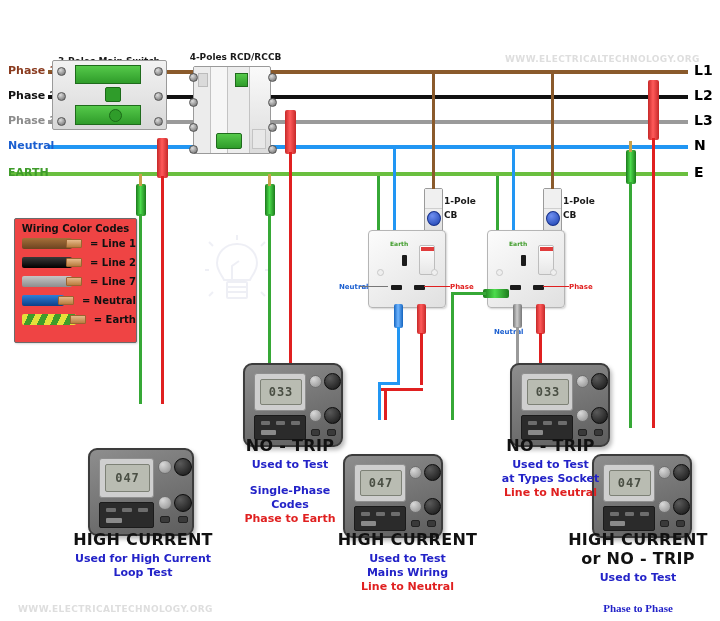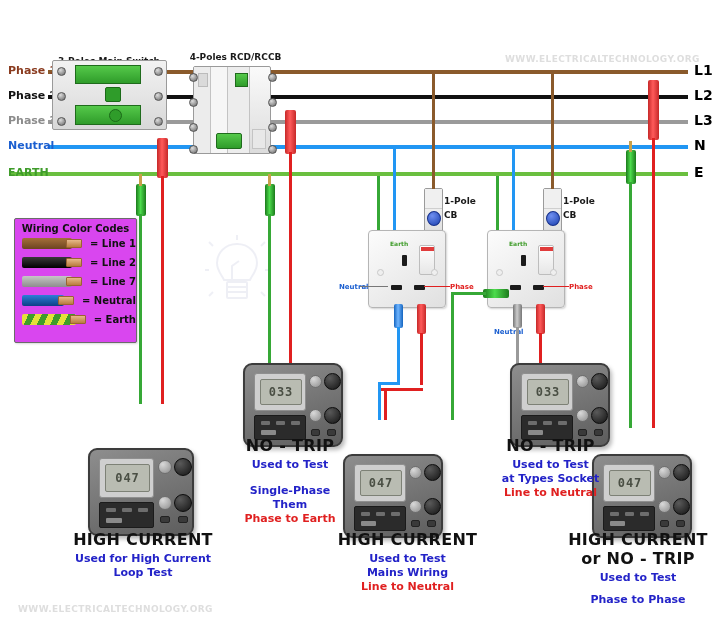--- a/index.html
+++ b/index.html
@@ -121,21 +121,21 @@
   .lead-gray { background:#9a9a9a; }
 
   
   .caption { position:absolute; text-align:center; font-family:"DejaVu Sans", sans-serif; }
   .cap-head { font-size:16px; font-weight:bold; color:#111; letter-spacing:.3px; white-space:nowrap; }
   .cap-sub { font-size:11px; font-weight:bold; color:#2323c8; line-height:14px; margin-top:3px; }
   .cap-red { font-size:11px; font-weight:bold; color:#e02020; line-height:14px; }
 
   
   .legend {
-    position:absolute; background:#d946ef; border:1px solid #6b6b6b; border-radius:2px;
+    position:absolute; background:#ef4444; border:1px solid #6b6b6b; border-radius:2px;
     box-shadow: 1px 1px 2px rgba(0,0,0,.15);
   }
   .legend-title { text-align:center; font-size:10px; font-weight:bold; color:#111;
                   font-family:"DejaVu Sans", sans-serif; padding-top:4px; }
   .legend-row { display:flex; align-items:center; height:19px; padding-left:7px; }
   .wire { position:relative; width:62px; height:11px; border-radius:2px; }
   .wire .copper { position:absolute; right:-10px; top:1px; width:16px; height:9px;
                   background: linear-gradient(180deg,#e7b98a,#b97c3f); border-radius:1px; border:1px solid #9a6430;}
   .legend-eq { font-size:10px; font-weight:bold; color:#111; margin-left:18px;
                font-family:"DejaVu Sans", sans-serif; white-space:nowrap; }
@@ -461,21 +461,21 @@
     <div class="caption" style="left:58px; top:492px; width:170px;">
       <div class="cap-head">HIGH CURRENT</div>
       <div class="cap-sub">Used for High Current</div>
       <div class="cap-sub" style="margin-top:0;">Loop Test</div>
     </div>
 
     <div class="caption" style="left:225px; top:398px; width:130px;">
       <div class="cap-head">NO - TRIP</div>
       <div class="cap-sub">Used to Test</div>
       <div class="cap-sub" style="margin-top:12px;">Single-Phase</div>
-      <div class="cap-sub" style="margin-top:0;">Them</div>
+      <div class="cap-sub" style="margin-top:0;">Codes</div>
       <div class="cap-red">Phase to Earth</div>
     </div>
 
     <div class="caption" style="left:320px; top:492px; width:175px;">
       <div class="cap-head">HIGH CURRENT</div>
       <div class="cap-sub">Used to Test</div>
       <div class="cap-sub" style="margin-top:0;">Mains Wiring</div>
       <div class="cap-red">Line to Neutral</div>
     </div>
 
@@ -483,17 +483,17 @@
       <div class="cap-head">NO - TRIP</div>
       <div class="cap-sub">Used to Test</div>
       <div class="cap-sub" style="margin-top:0;">at Types Socket</div>
       <div class="cap-red">Line to Neutral</div>
     </div>
 
     <div class="caption" style="left:558px; top:492px; width:160px;">
       <div class="cap-head">HIGH CURRENT</div>
       <div class="cap-head">or NO - TRIP</div>
       <div class="cap-sub">Used to Test</div>
-      <div class="cap-sub" style="margin-top:8px;">Phase to Phase</div>
+      <div class="cap-sub" style="margin-top:16px;font-family:Liberation Serif, serif;">Phase to Phase</div>
     </div>
 
   </div>
 </div>
 
 </body></html>

